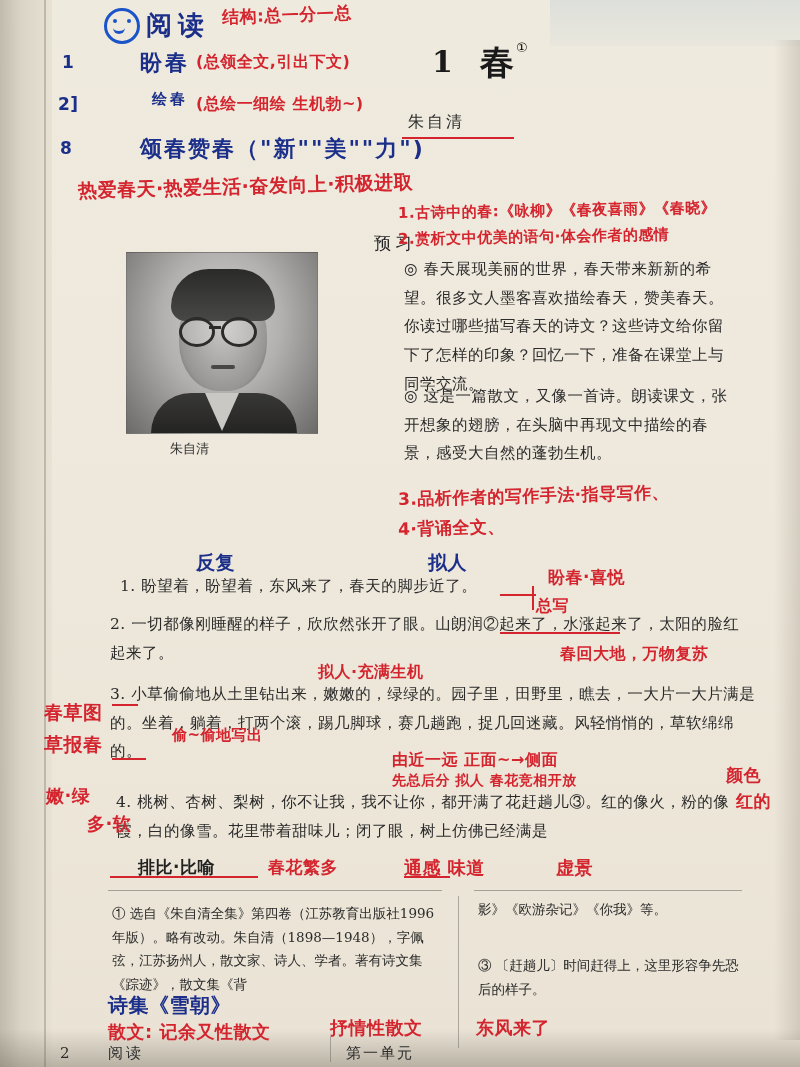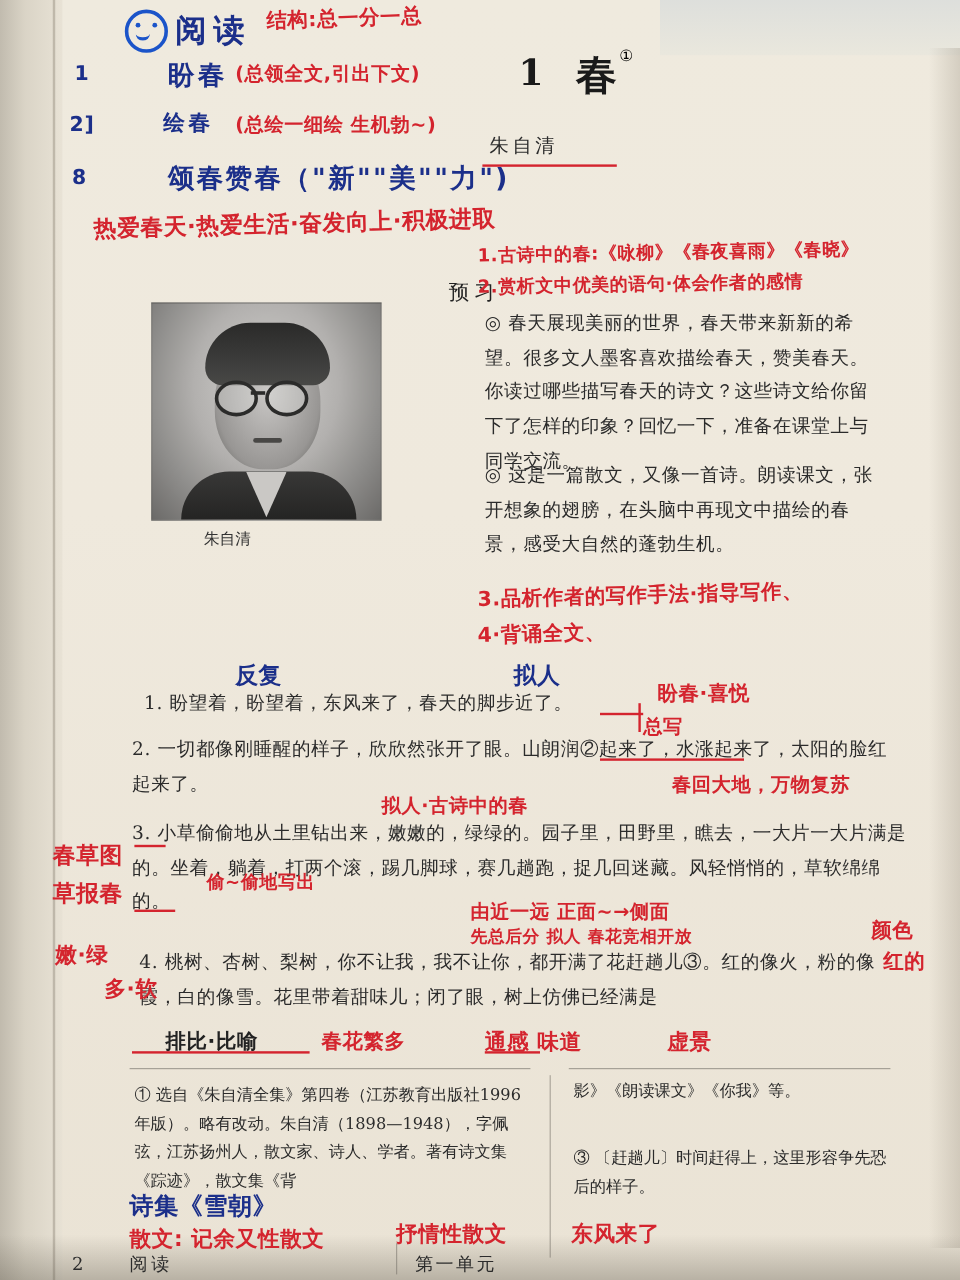--- a/index.html
+++ b/index.html
@@ -160,21 +160,21 @@
 
   <div class="abs hand blue" style="left:146px;top:8px;font-size:26px;letter-spacing:6px;">阅读</div>
 
   <div class="abs hand red" style="left:222px;top:6px;font-size:17px;transform:rotate(-2deg);">结构:总一分一总</div>
 
   <div class="abs hand blue" style="left:62px;top:52px;font-size:17px;">1</div>
   <div class="abs hand blue" style="left:140px;top:48px;font-size:22px;letter-spacing:3px;">盼春</div>
   <div class="abs hand red" style="left:196px;top:52px;font-size:16px;">(总领全文,引出下文)</div>
 
   <div class="abs hand blue" style="left:58px;top:94px;font-size:17px;">2]</div>
-  <div class="abs hand blue" style="left:136px;top:90px;font-size:18px;letter-spacing:3px;">绘春</div>
+  <div class="abs hand blue" style="left:152px;top:90px;font-size:15px;letter-spacing:3px;">绘春</div>
   <div class="abs hand red" style="left:196px;top:94px;font-size:16px;">(总绘一细绘 生机勃~)</div>
 
   <div class="abs hand blue" style="left:60px;top:138px;font-size:17px;">8</div>
   <div class="abs hand blue" style="left:140px;top:134px;font-size:22px;letter-spacing:2px;">颂春赞春（"新""美""力")</div>
 
   <div class="abs hand red" style="left:78px;top:178px;font-size:19px;transform:rotate(-1.5deg);">热爱春天·热爱生活·奋发向上·积极进取</div>
 
   <div class="abs" id="title-num" style="left:432px;top:44px;">1</div>
   <div class="abs" id="title-char" style="left:480px;top:40px;">春</div>
   <div class="abs" id="title-sup" style="left:516px;top:40px;">①</div>
@@ -223,21 +223,21 @@
   </div>
 
   <div class="abs print body-p" style="left:116px;top:788px;width:642px;">
     <span>4.</span>
     <span>桃树、杏树、梨树，你不让我，我不让你，都开满了花赶趟儿③。红的像火，粉的像霞，白的像雪。花里带着甜味儿；闭了眼，树上仿佛已经满是</span>
   </div>
 
   <div class="abs hand red" style="left:548px;top:566px;font-size:17px;">盼春·喜悦</div>
   <div class="abs hand red" style="left:536px;top:596px;font-size:16px;">总写</div>
   <div class="abs hand red" style="left:560px;top:644px;font-size:16px;font-family:Liberation Mono, monospace;">春回大地，万物复苏</div>
-  <div class="abs hand red" style="left:318px;top:662px;font-size:16px;">拟人·古诗中的春</div>
+  <div class="abs hand red" style="left:318px;top:662px;font-size:16px;">拟人·充满生机</div>
   <div class="abs hand red" style="left:172px;top:726px;font-size:15px;">偷~偷地写出</div>
   <div class="abs hand red" style="left:44px;top:700px;font-size:19px;">春草图</div>
   <div class="abs hand red" style="left:44px;top:732px;font-size:19px;">草报春</div>
   <div class="abs hand red" style="left:46px;top:784px;font-size:18px;">嫩·绿</div>
   <div class="abs hand red" style="left:44px;top:812px;font-size:18px;padding-left:43px;">多·软</div>
   <div class="abs hand red" style="left:392px;top:750px;font-size:16px;">由近一远 正面~→侧面</div>
   <div class="abs hand red" style="left:392px;top:772px;font-size:14px;">先总后分 拟人 春花竞相开放</div>
   <div class="abs hand red" style="left:726px;top:764px;font-size:17px;">颜色</div>
   <div class="abs hand red" style="left:736px;top:790px;font-size:17px;">红的</div>
   <div class="abs hand black" style="left:110px;top:856px;font-size:17px;">排比·比喻</div>
@@ -256,21 +256,21 @@
   <div class="rule" style="left:108px;top:890px;width:334px;"></div>
   <div class="vrule" style="left:458px;top:896px;height:152px;"></div>
   <div class="rule" style="left:474px;top:890px;width:268px;"></div>
 
   <div class="fn" style="left:112px;top:902px;width:330px;">① 选自《朱自清全集》第四卷（江苏教育出版社1996年版）。略有改动。朱自清（1898—1948），字佩弦，江苏扬州人，散文家、诗人、学者。著有诗文集《踪迹》，散文集《背</div>
 
   <div class="hl-band" style="left:176px;top:940px;width:262px;height:20px;z-index:-1;"></div>
   <div class="hl-band" style="left:112px;top:964px;width:322px;height:20px;z-index:-1;"></div>
   <div class="hl-band g" style="left:474px;top:896px;width:218px;height:20px;z-index:-1;"></div>
 
-  <div class="fn" style="left:478px;top:898px;width:266px;">影》《朗读课文》《你我》等。</div>
+  <div class="fn" style="left:478px;top:898px;width:266px;">影》《欧游杂记》《你我》等。</div>
   <div class="fn" style="left:478px;top:954px;width:266px;">③ 〔赶趟儿〕时间赶得上，这里形容争先恐后的样子。</div>
 
   <div class="abs hand blue" style="left:108px;top:992px;font-size:20px;">诗集《雪朝》</div>
   <div class="abs hand red" style="left:108px;top:1020px;font-size:18px;">散文: 记余又性散文</div>
   <div class="abs hand red" style="left:330px;top:1016px;font-size:18px;">抒情性散文</div>
   <div class="abs hand red" style="left:476px;top:1016px;font-size:18px;">东风来了</div>
 
   <div class="abs" style="left:60px;top:1044px;font-family:'DejaVu Serif',serif;font-size:15px;color:#2b2b2b;">2</div>
   <div class="abs" style="left:108px;top:1044px;font-family:'DejaVu Serif',serif;font-size:15px;color:#2b2b2b;letter-spacing:3px;">阅读</div>
   <div class="vrule" style="left:330px;top:1036px;height:26px;"></div>

